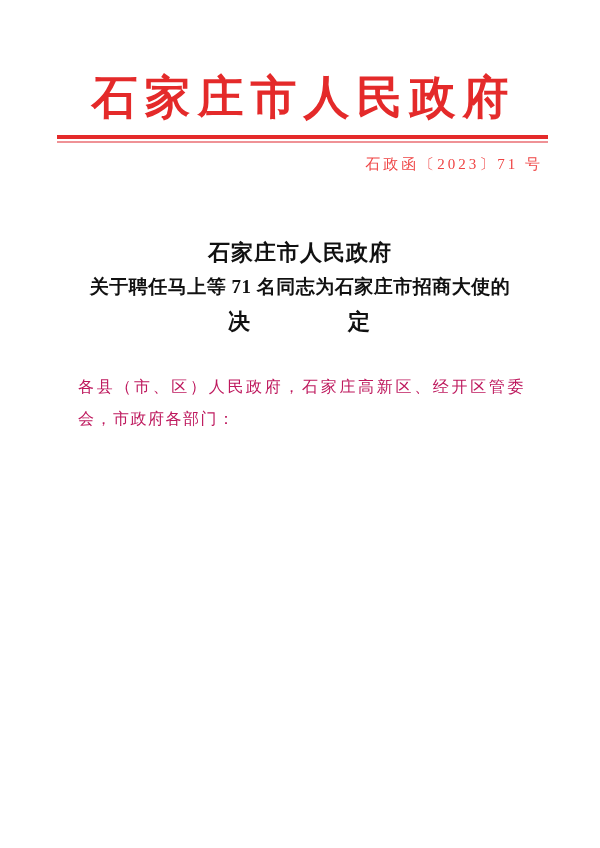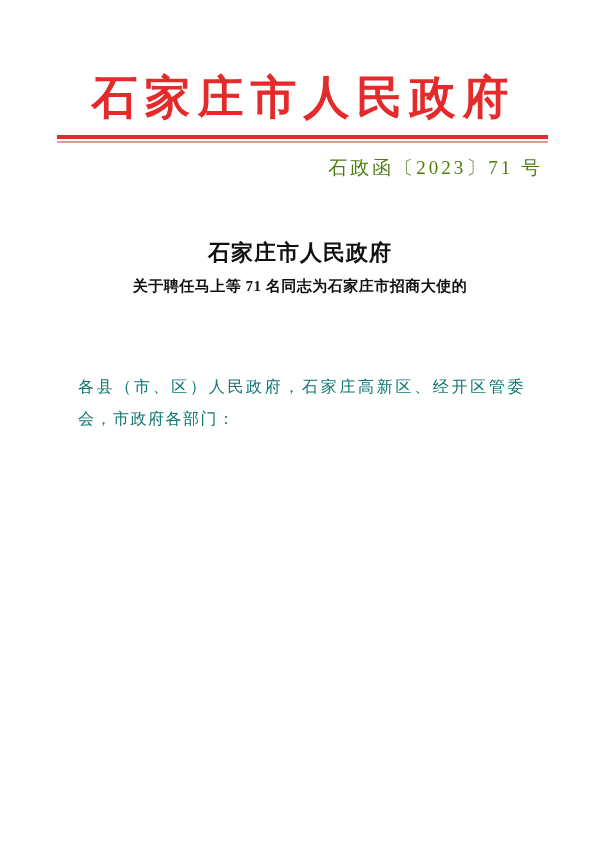--- a/index.html
+++ b/index.html
@@ -32,48 +32,48 @@
     top: 135px;
     left: 57px;
     width: 491px;
   }
   .rule-top-thick { height: 4px; background: #e42a2a; }
   .rule-top-thin  { height: 2px; background: #ef9296; margin-top: 2px; }
   .doc-number {
     position: absolute;
     top: 155px;
     right: 57px;
-    font-size: 19px;
+    font-size: 15px;
     letter-spacing: 3px;
-    color: #4d7c0f;
+    color: #ef4444;
     white-space: nowrap;
     text-align: right;
   }
   .doc-title {
     position: absolute;
     top: 236px;
     left: 0;
     width: 100%;
     text-align: center;
     font-weight: bold;
     color: #111111;
   }
   .doc-title-line1 { font-size: 22px; line-height: 33px; letter-spacing: 1px; }
-  .doc-title-line2 { font-size: 15px; line-height: 35px; letter-spacing: 0.5px; white-space: nowrap; }
+  .doc-title-line2 { font-size: 19px; line-height: 35px; letter-spacing: 0.5px; white-space: nowrap; }
   .doc-title-line3 { font-size: 22px; line-height: 36px; letter-spacing: 2px; }
   .doc-body {
     position: absolute;
     top: 371px;
     left: 78px;
     width: 447px;
     font-size: 16px;
     line-height: 32px;
     letter-spacing: 1.5px;
     text-align: justify;
-    color: #0f766e;
+    color: #be185d;
   }
   .doc-body p { margin: 0; }
   .para { text-indent: 44px; }
   .rule-bottom {
     position: absolute;
     top: 757px;
     left: 57px;
     width: 487px;
   }
   .rule-bottom-light { height: 3px; background: #f5b2b5; }
@@ -89,20 +89,21 @@
   <div class="rule-top">
     <div class="rule-top-thick"></div>
     <div class="rule-top-thin"></div>
   </div>
 
   <div class="doc-number">石政函〔2023〕71 号</div>
 
   <div class="doc-title">
     <div class="doc-title-line1">石家庄市人民政府</div>
     <div class="doc-title-line2">关于聘任马上等 71 名同志为石家庄市招商大使的</div>
+    <div class="doc-title-line3">决　　　　定</div>
   </div>
 
   <div class="doc-body">
     <p class="salutation">各县（市、区）人民政府，石家庄高新区、经开区管委会，市政府各部门：</p>
   </div>
 
   <div class="rule-bottom">
     <div class="rule-bottom-light"></div>
     <div class="rule-bottom-red"></div>
   </div>

